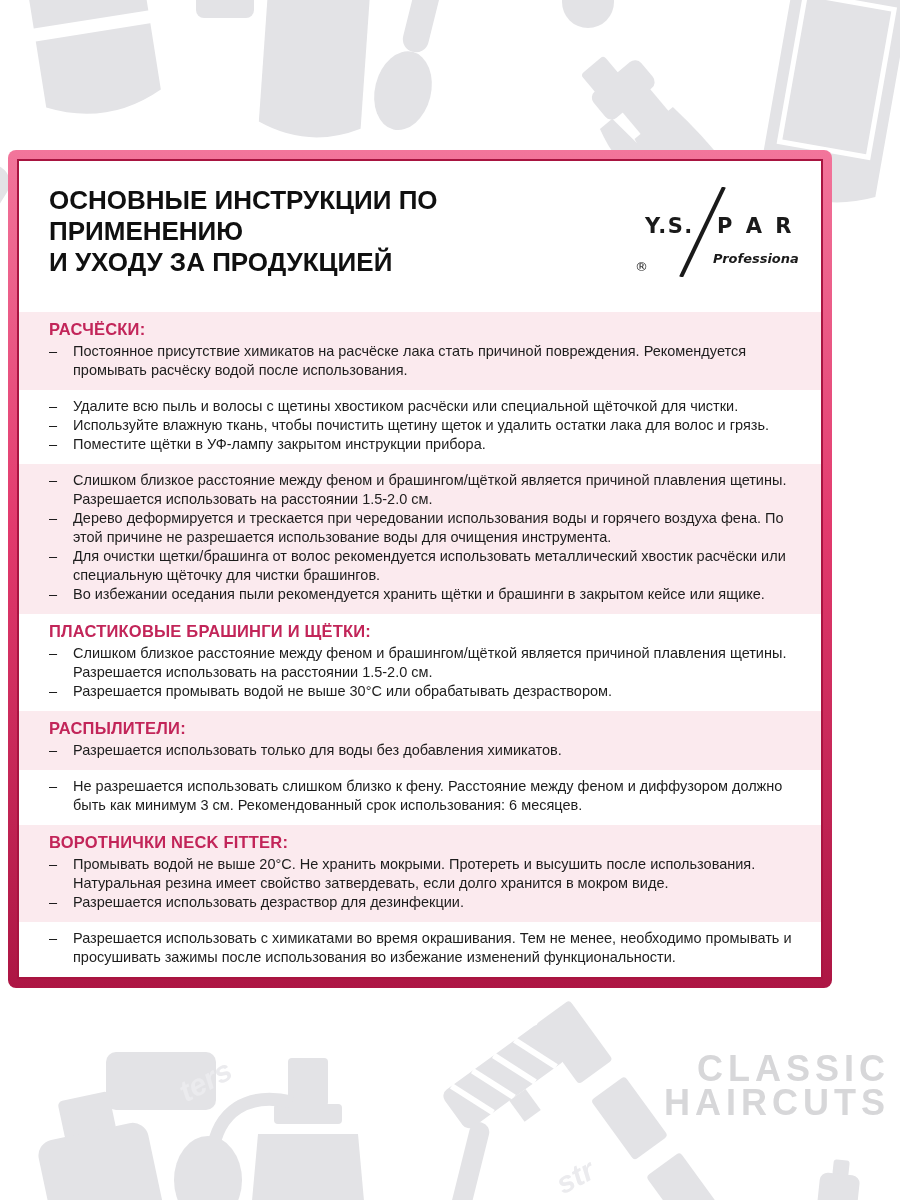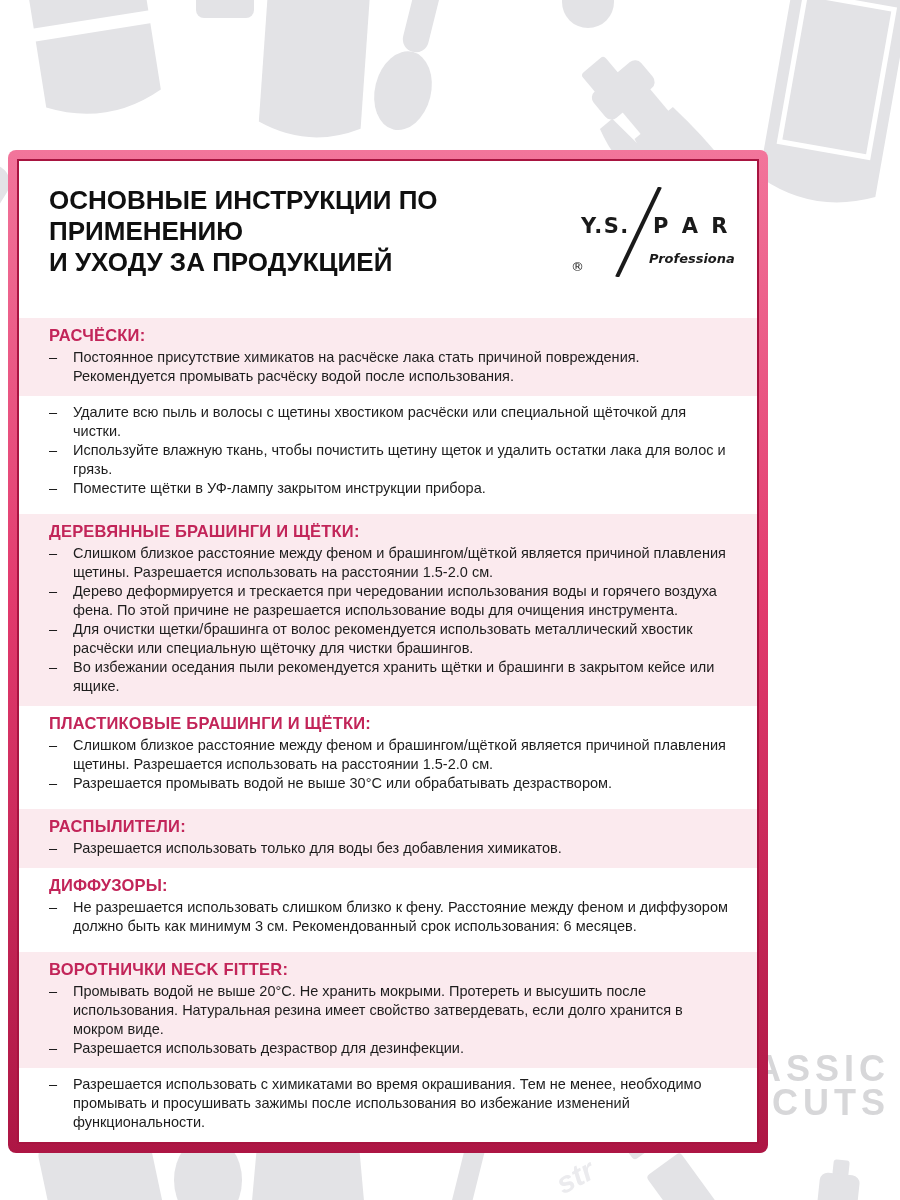--- a/index.html
+++ b/index.html
@@ -16,38 +16,38 @@
     line-height:34px;z-index:1;
   }
   .frag{
     position:absolute;color:#ebebee;font-weight:bold;font-size:30px;
     font-style:italic;z-index:0;
   }
   .frag1{left:178px;top:1064px;transform:rotate(-28deg);}
   .frag2{left:556px;top:1160px;transform:rotate(-28deg);}
   
   .card-frame{
-    position:absolute;left:8px;top:150px;width:760px;box-sizing:border-box;
+    position:absolute;left:8px;top:150px;width:824px;box-sizing:border-box;
     padding:11px;border-radius:8px;z-index:2;
     background:linear-gradient(180deg,#f2759b 0%,#e23a6d 45%,#ad1644 100%);
   }
   .card-inner{
     background:#ffffff;box-shadow:0 0 0 2px #a81440;
   }
   .card-header{
     display:flex;justify-content:space-between;align-items:flex-start;
     padding:24px 22px 34px 30px;
   }
   h1.title{
     margin:0;font-size:26px;line-height:31px;font-weight:bold;color:#101010;
   }
   .logo{flex:0 0 auto;margin-top:2px;}
   
   .section{padding:7px 24px 10px 30px;}
-  .section.tinted{background:#fbeaee;margin-top:6px;}
+  .section.tinted{background:#fbeaee;}
   .sec-heading{
     margin:0 0 2px 0;font-size:16.5px;line-height:21px;font-weight:bold;
     color:#c22559;letter-spacing:.2px;
   }
   ul.bullets{list-style:none;margin:0;padding:0;}
   ul.bullets li{
     display:flex;font-size:14.5px;line-height:19px;color:#1d1d1d;
   }
   .dash{flex:0 0 24px;}
   .btxt{flex:1 1 auto;}
@@ -178,21 +178,20 @@
               <span class="btxt">Используйте влажную ткань, чтобы почистить щетину щеток и удалить остатки лака для волос и грязь.</span>
             </li>
             <li>
               <span class="dash">–</span>
               <span class="btxt">Поместите щётки в УФ-лампу закрытом инструкции прибора.</span>
             </li>
           </ul>
   </section>
 
   <section class="section tinted">
-    <h2 class="sec-heading">ДЕРЕВЯННЫЕ БРАШИНГИ И ЩЁТКИ:</h2>
     <ul class="bullets">
             <li>
               <span class="dash">–</span>
               <span class="btxt">Слишком близкое расстояние между феном и брашингом/щёткой является причиной плавления щетины. Разрешается использовать на расстоянии 1.5-2.0 см.</span>
             </li>
             <li>
               <span class="dash">–</span>
               <span class="btxt">Дерево деформируется и трескается при чередовании использования воды и горячего воздуха фена. По этой причине не разрешается использование воды для очищения инструмента.</span>
             </li>
             <li>
@@ -224,21 +223,20 @@
     <h2 class="sec-heading">РАСПЫЛИТЕЛИ:</h2>
     <ul class="bullets">
             <li>
               <span class="dash">–</span>
               <span class="btxt">Разрешается использовать только для воды без добавления химикатов.</span>
             </li>
           </ul>
   </section>
 
   <section class="section">
-    <h2 class="sec-heading">ДИФФУЗОРЫ:</h2>
     <ul class="bullets">
             <li>
               <span class="dash">–</span>
               <span class="btxt">Не разрешается использовать слишком близко к фену. Расстояние между феном и диффузором должно быть как минимум 3 см. Рекомендованный срок использования: 6 месяцев.</span>
             </li>
           </ul>
   </section>
 
   <section class="section tinted">
     <h2 class="sec-heading">ВОРОТНИЧКИ NECK FITTER:</h2>

